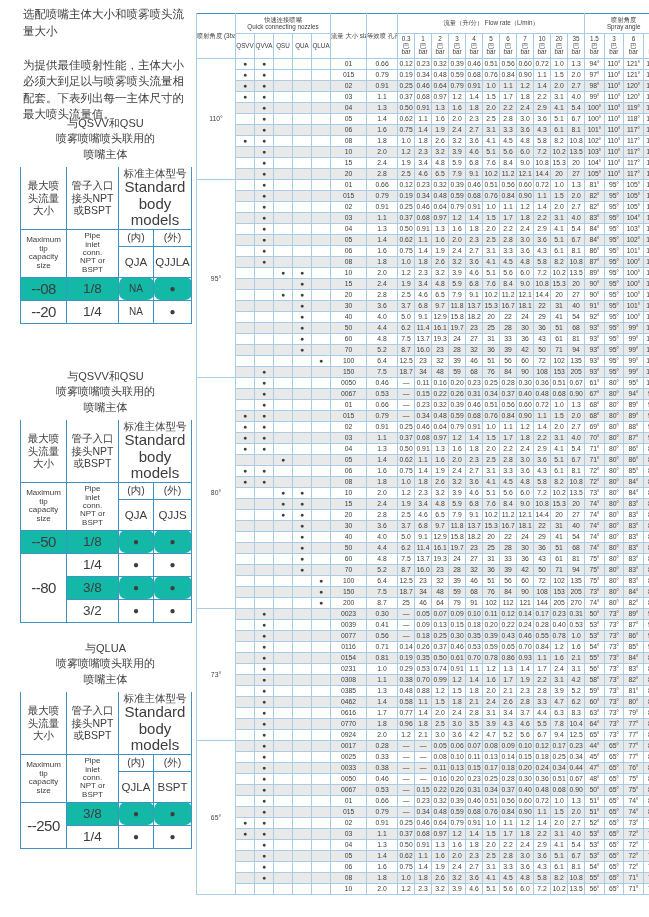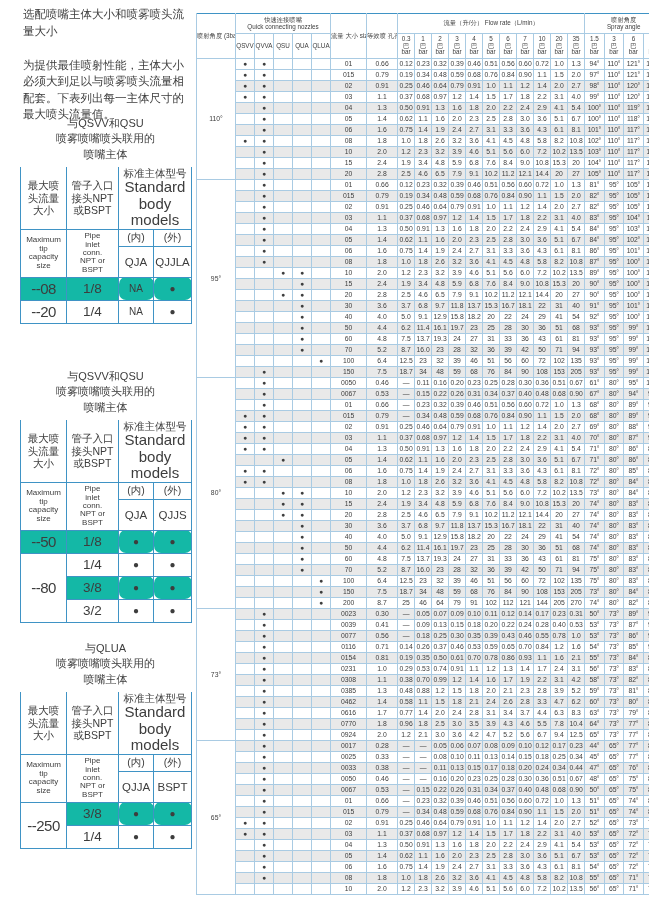--- a/index.html
+++ b/index.html
@@ -223,21 +223,21 @@
 size</td>
                 <td class="l-en" rowspan="2">Pipe
 inlet
 conn.
 NPT or
 BSPT</td>
                 <td class="l-io">(内)</td>
                 <td class="l-io">(外)</td>
               </tr>
               <tr>
-                <td class="l-model">QJJA</td>
+                <td class="l-model">QJLA</td>
                 <td class="l-model">BSPT</td>
               </tr>
             </thead>
             <tbody>
               <tr class="lshade">
                 <td class="l-size keepwhite" rowspan="2">--250</td>
                 <td class="l-conn">3/8</td>
                 <td class="l-dot">●</td>
                 <td class="l-dot">●</td>
               </tr>

